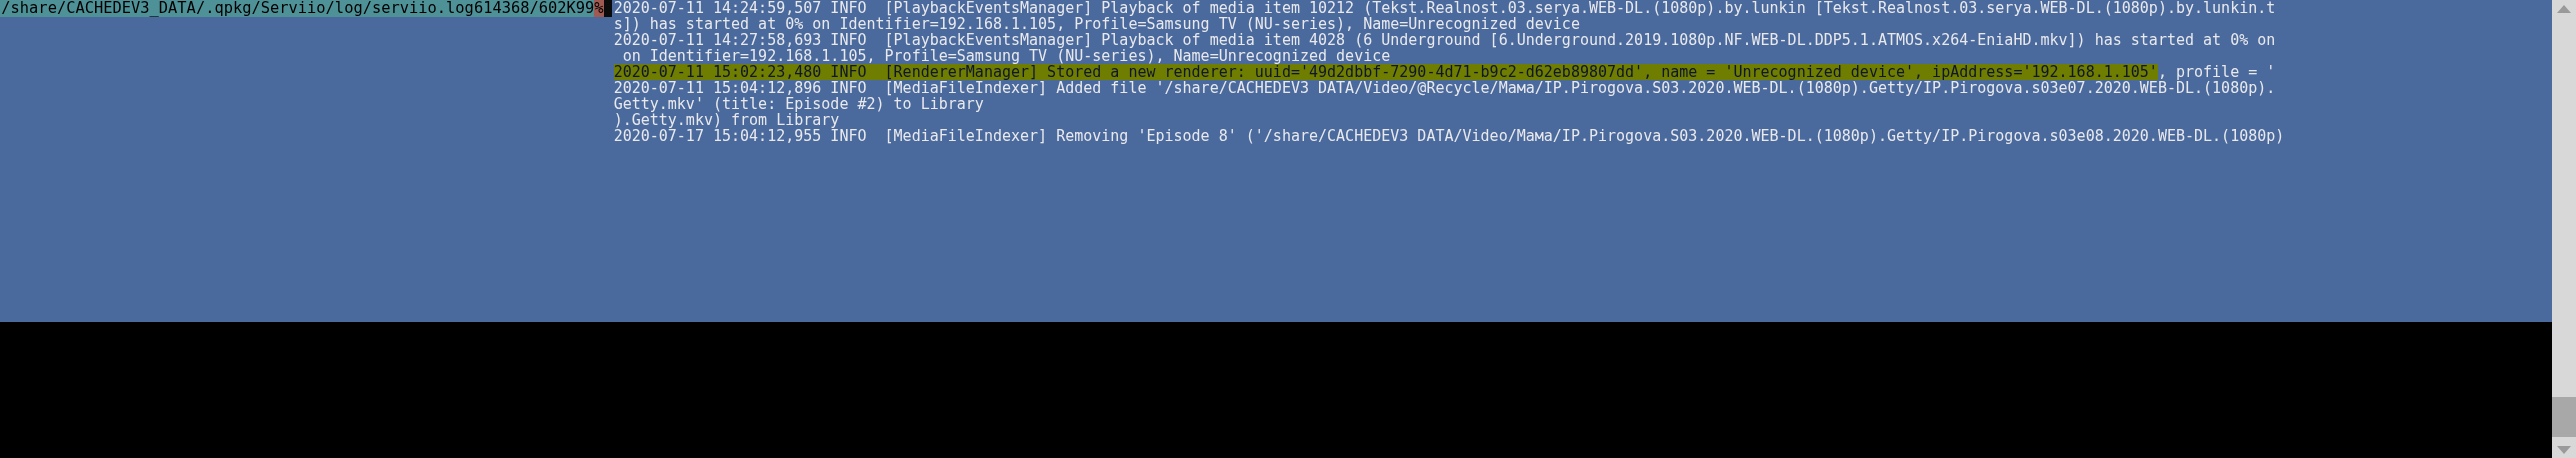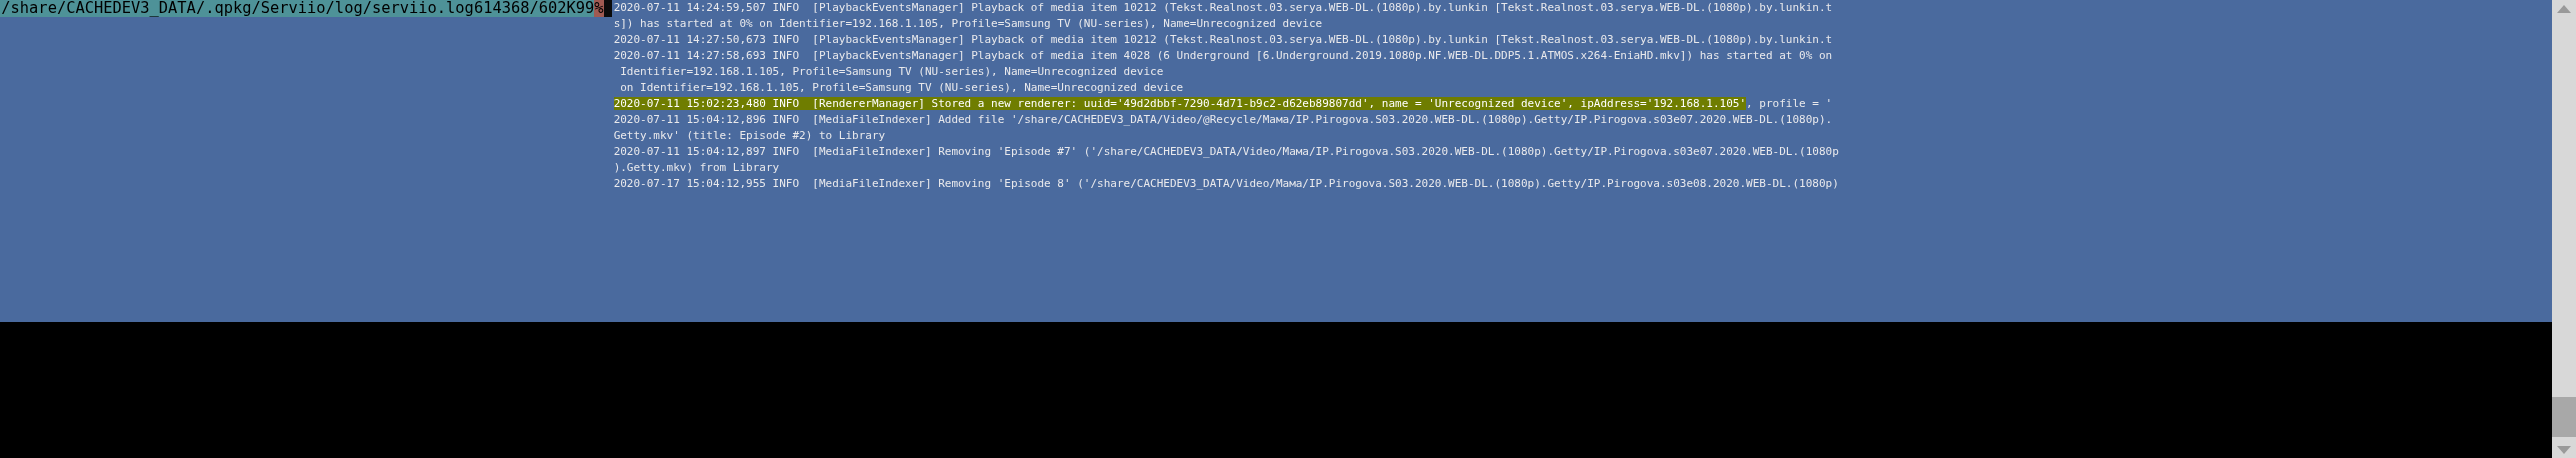--- a/index.html
+++ b/index.html
@@ -103,30 +103,30 @@
     flex: 1 1 auto;
     position: relative;
     background: #4a6a9e;
     padding: 0;
     margin: 0;
     overflow: hidden;
   }
   .logline {
     height: 16px;
     line-height: 16px;
-    font-size: 11px;
+    font-size: 15px;
     color: #e9e9ec;
     white-space: pre;
     padding-left: 1.3px;
     letter-spacing: 0px;
     overflow: hidden;
   }
   .logline .hl {
     background: #6f7d00;
-    color: #ffffff;
+    color: #0f172a;
   }
   .cursor-cell {
     display: inline-block;
     width: 8.7px;
     background: #f2f21f;
     color: #6f7d00;
   }
 </style>
 </head>
 <body>
@@ -138,28 +138,25 @@
     <span class="spacer-a"></span>
     <span class="size">614368/602K</span>
     <span class="spacer-b"></span>
     <span class="pct"><span>99</span><span class="pct-mark">%</span></span>
     <span class="corner"></span>
   </div>
 
   <div class="logbody" id="logbody">
       <div class="logline"><span>2020-07-11 14:24:59,507 INFO  [PlaybackEventsManager] Playback of media item 10212 (Tekst.Realnost.03.serya.WEB-DL.(1080p).by.lunkin [Tekst.Realnost.03.serya.WEB-DL.(1080p).by.lunkin.t</span></div>
       <div class="logline"><span>s]) has started at 0% on Identifier=192.168.1.105, Profile=Samsung TV (NU-series), Name=Unrecognized device</span></div>
-      <div class="logline"><span>2020-07-11 14:27:50,673 INFO  [PlaybackEventsManager] Playback of media item 10212 (Tekst.Realnost.03.serya.WEB-DL.(1080p).by.lunkin [Tekst.Realnost.03.serya.WEB-DL.(1080p).by.lunkin.t</span></div>
       <div class="logline"><span>2020-07-11 14:27:58,693 INFO  [PlaybackEventsManager] Playback of media item 4028 (6 Underground [6.Underground.2019.1080p.NF.WEB-DL.DDP5.1.ATMOS.x264-EniaHD.mkv]) has started at 0% on</span></div>
-      <div class="logline"><span> Identifier=192.168.1.105, Profile=Samsung TV (NU-series), Name=Unrecognized device</span></div>
       <div class="logline"><span> on Identifier=192.168.1.105, Profile=Samsung TV (NU-series), Name=Unrecognized device</span></div>
       <div class="logline"><span class="hl">2020-07-11 15:02:23,480 INFO  [RendererManager] Stored a new renderer: uuid='49d2dbbf-7290-4d71-b9c2-d62eb89807dd', name = 'Unrecognized device', ipAddress='192.168.1.105'</span><span>, profile = '</span></div>
       <div class="logline"><span>2020-07-11 15:04:12,896 INFO  [MediaFileIndexer] Added file '/share/CACHEDEV3_DATA/Video/@Recycle/Мама/IP.Pirogova.S03.2020.WEB-DL.(1080p).Getty/IP.Pirogova.s03e07.2020.WEB-DL.(1080p).</span></div>
       <div class="logline"><span>Getty.mkv' (title: Episode #2) to Library</span></div>
-      <div class="logline"><span>2020-07-11 15:04:12,897 INFO  [MediaFileIndexer] Removing 'Episode #7' ('/share/CACHEDEV3_DATA/Video/Мама/IP.Pirogova.S03.2020.WEB-DL.(1080p).Getty/IP.Pirogova.s03e07.2020.WEB-DL.(1080p</span></div>
       <div class="logline"><span>).Getty.mkv) from Library</span></div>
       <div class="logline"><span>2020-07-17 15:04:12,955 INFO  [MediaFileIndexer] Removing 'Episode 8' ('/share/CACHEDEV3_DATA/Video/Мама/IP.Pirogova.S03.2020.WEB-DL.(1080p).Getty/IP.Pirogova.s03e08.2020.WEB-DL.(1080p)</span></div>
     </div>
 
   <div class="scrollbar">
     <div class="scroll-btn up">
         <span class="tri"></span>
       </div>
     <div class="scroll-track">
       <div class="scroll-thumb" id="scrollthumb" style="height: 40px; top: 380px;"></div>

